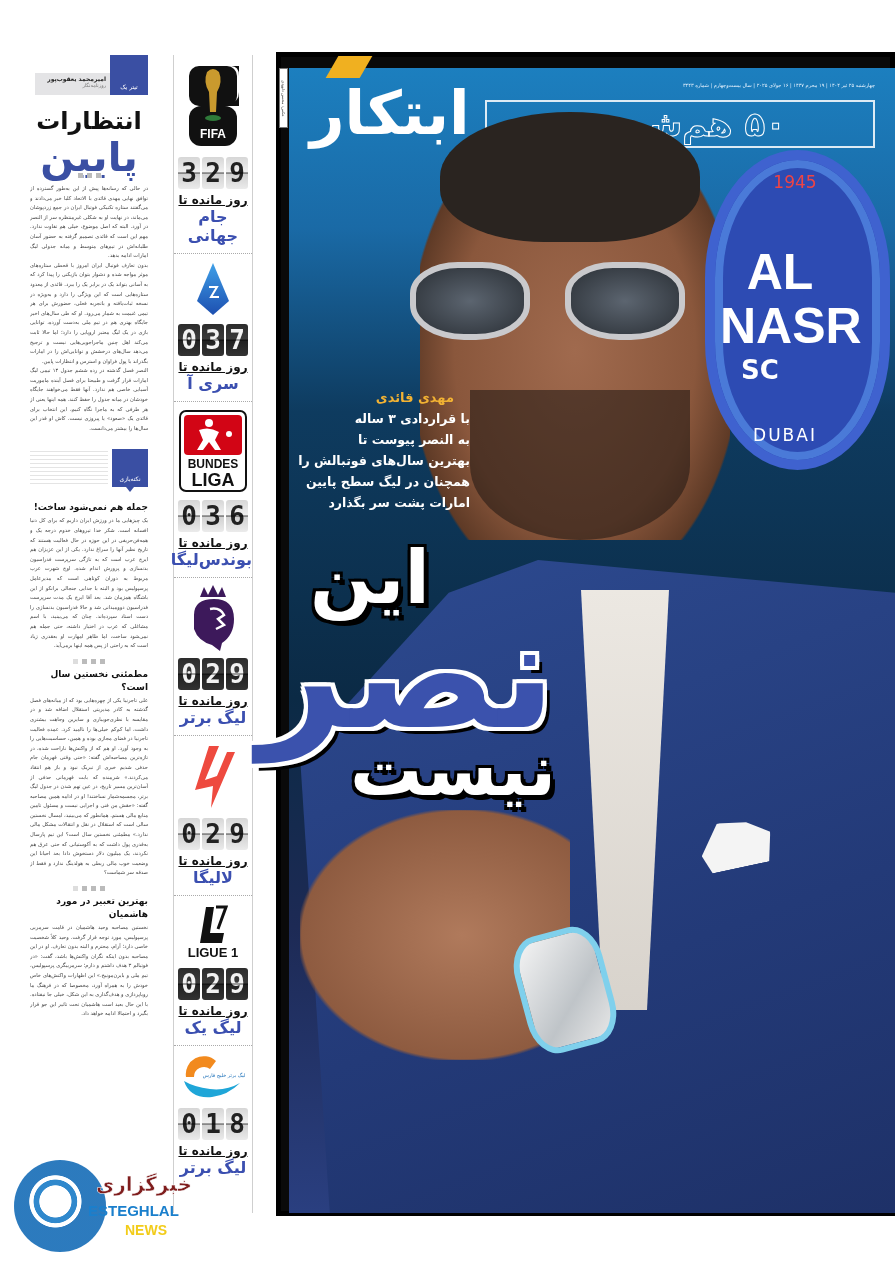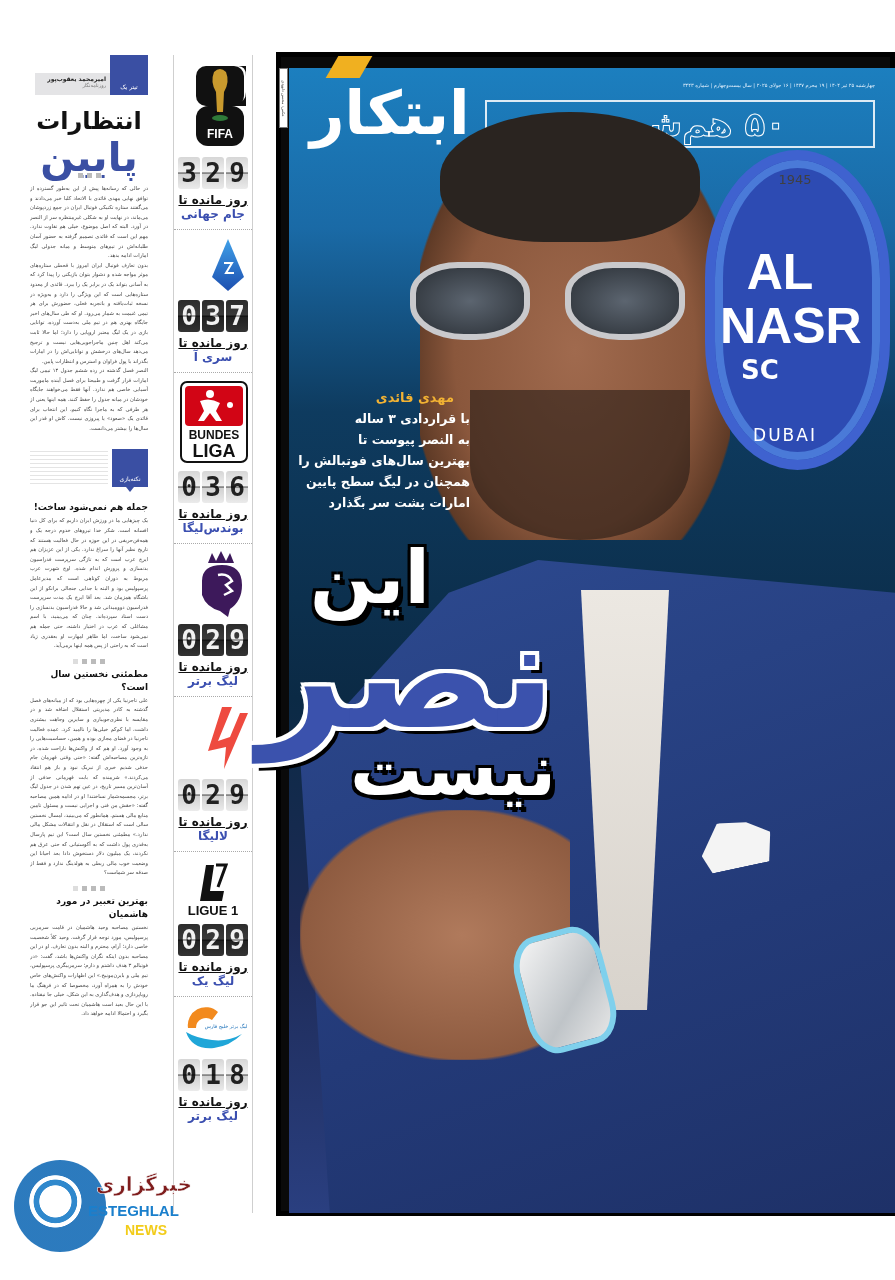--- a/index.html
+++ b/index.html
@@ -59,34 +59,34 @@
   .dots-sep span:nth-child(4) { background: #ddd; }
 
   
   .count-col {
     position: absolute; left: 173px; top: 55px; width: 80px; height: 1158px;
     border-left: 1px solid #cfcfcf; border-right: 1px solid #cfcfcf;
   }
   .count-item { position: relative; text-align: center; padding-top: 6px; }
   .count-item + .count-item { border-top: 1px dotted #aaa; }
   .league-logo {
-    width: 70px; margin: 0 auto; display: flex; align-items: center; justify-content: flex-end;
+    width: 70px; margin: 0 auto; display: flex; align-items: center; justify-content: center;
   }
   .digits { display: flex; justify-content: center; gap: 2px; margin-top: 6px; }
   .digit {
     width: 22px; height: 32px; border-radius: 3px; font-family: "DejaVu Sans Mono", monospace;
     font-size: 26px; font-weight: bold; line-height: 32px; text-align: center; position: relative;
   }
   .digit::after {
     content: ""; position: absolute; left: 0; right: 0; top: 15px; height: 2px; background: rgba(0,0,0,0.35);
   }
   .digit.light { background: linear-gradient(#d6d6d6, #f2f2f2 50%, #cfcfcf 50%, #ebebeb); color: #222; }
   .digit.dark { background: linear-gradient(#2c2c2c, #3c3c3c 50%, #202020 50%, #333); color: #f2f2f2; }
   .days-label { font-size: 12px; font-weight: bold; color: #111; margin-top: 4px; direction: rtl; text-decoration: underline; }
-  .league-name { font-size: 12px; font-weight: bold; color: #3b4fb0; direction: rtl; padding-bottom: 8px; }
+  .league-name { font-size: 16px; font-weight: bold; color: #3b4fb0; direction: rtl; padding-bottom: 8px; }
 
   
   .cover-frame {
     position: absolute; left: 276px; top: 52px; width: 619px; height: 1164px;
     background: #0a0a0a; border: 5px solid #000;
   }
   .cover {
     position: absolute; left: 289px; top: 68px; width: 606px; height: 1145px;
     background: linear-gradient(180deg, #1c7fbf 0%, #1a6aa6 14%, #0e3b5f 30%, #0b2a45 55%, #1d2a55 75%, #2a3f80 100%);
     overflow: hidden;
@@ -158,21 +158,21 @@
     border-radius: 30%; background: linear-gradient(135deg, #f5f5f5, #bfc4c8 60%, #e8e8e8);
     border: 6px solid #7fd0ec; transform: rotate(-15deg);
   }
 
   
   .club-badge {
     position: absolute; left: 705px; top: 150px; width: 185px; height: 320px;
     border-radius: 50% / 40%; background: #2d4bb3; border: 10px solid #3f62cf;
     box-shadow: inset 0 0 0 8px #4a7ad8;
   }
-  .badge-year { position: absolute; left: 745px; top: 172px; width: 100px; text-align: center; color: #404040; font-size: 13px; }
+  .badge-year { position: absolute; left: 745px; top: 172px; width: 100px; text-align: center; color: #ef4444; font-size: 17px; }
   .badge-name { position: absolute; left: 720px; top: 245px; width: 120px; color: #fff; font-weight: bold; font-size: 50px; line-height: 54px; text-align: center; font-family: "Liberation Sans", sans-serif; }
   .badge-sc { position: absolute; left: 720px; top: 355px; width: 80px; color: #fff; font-weight: bold; font-size: 26px; text-align: center; }
   .badge-city { position: absolute; left: 730px; top: 425px; width: 110px; color: #fff; font-size: 17px; text-align: center; letter-spacing: 2px; }
 
   
   .deck {
     position: absolute; left: 295px; top: 388px; width: 175px; direction: rtl; text-align: right;
   }
   .deck-name { color: #f2b233; font-weight: bold; font-size: 13px; line-height: 20px; padding-right: 16px; }
   .deck-line { color: #fff; font-weight: bold; font-size: 12.5px; line-height: 21px; }

